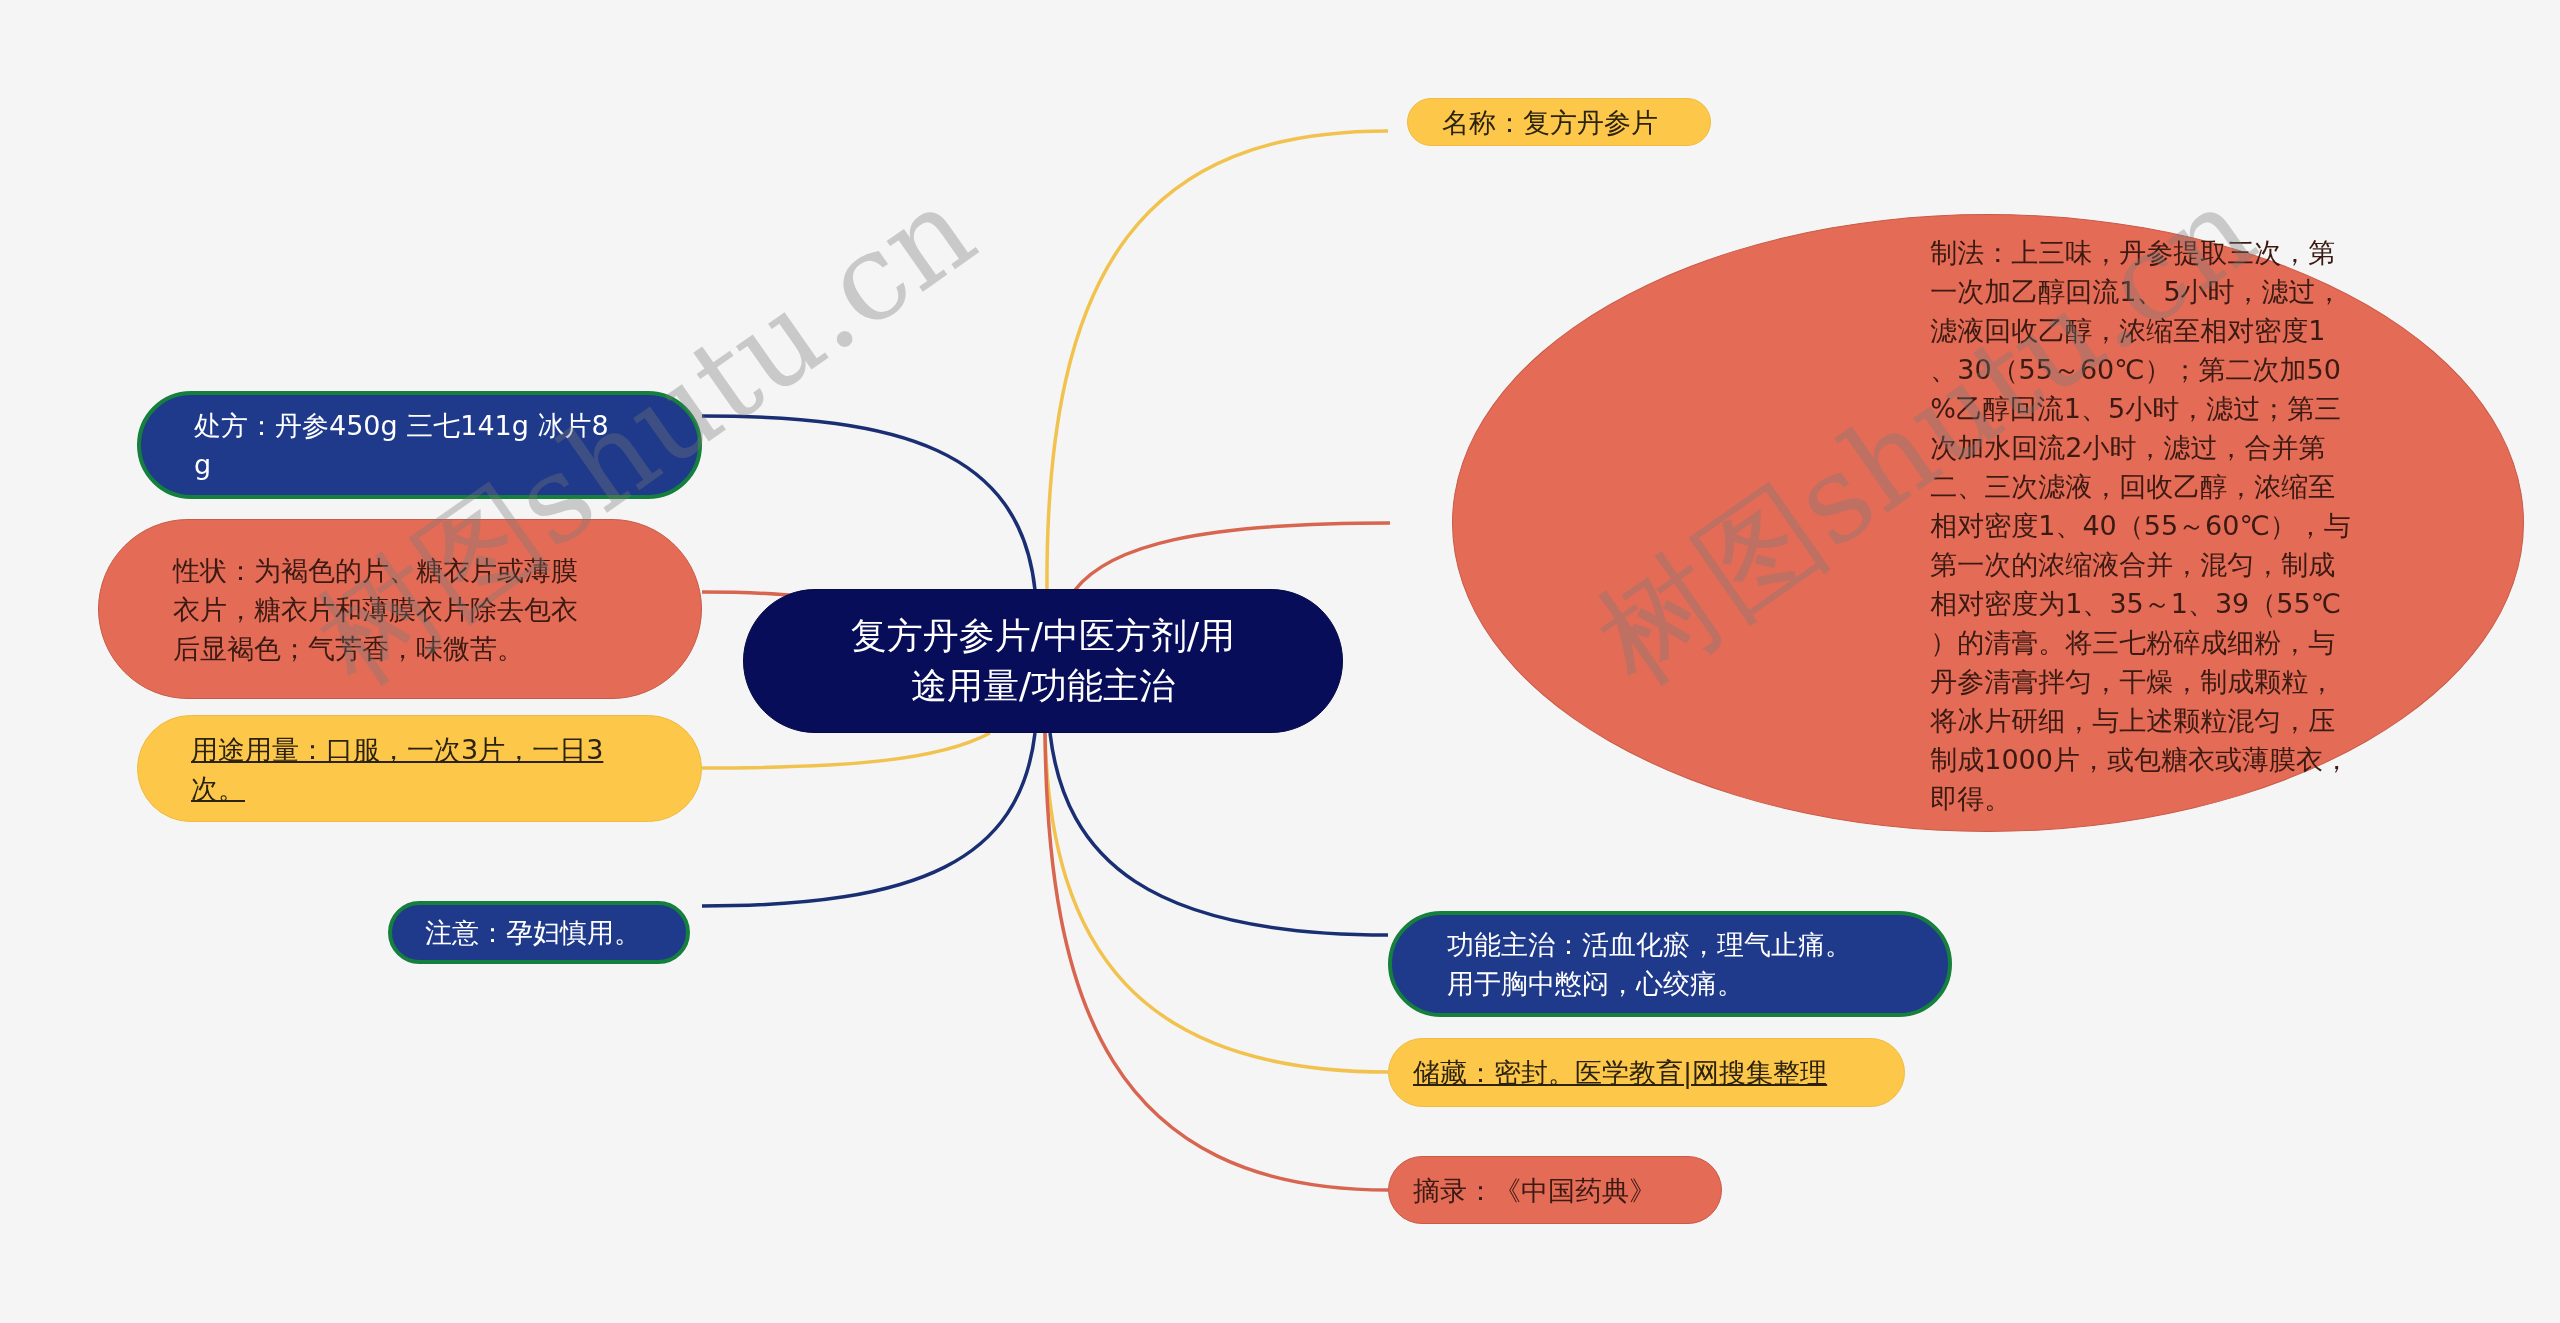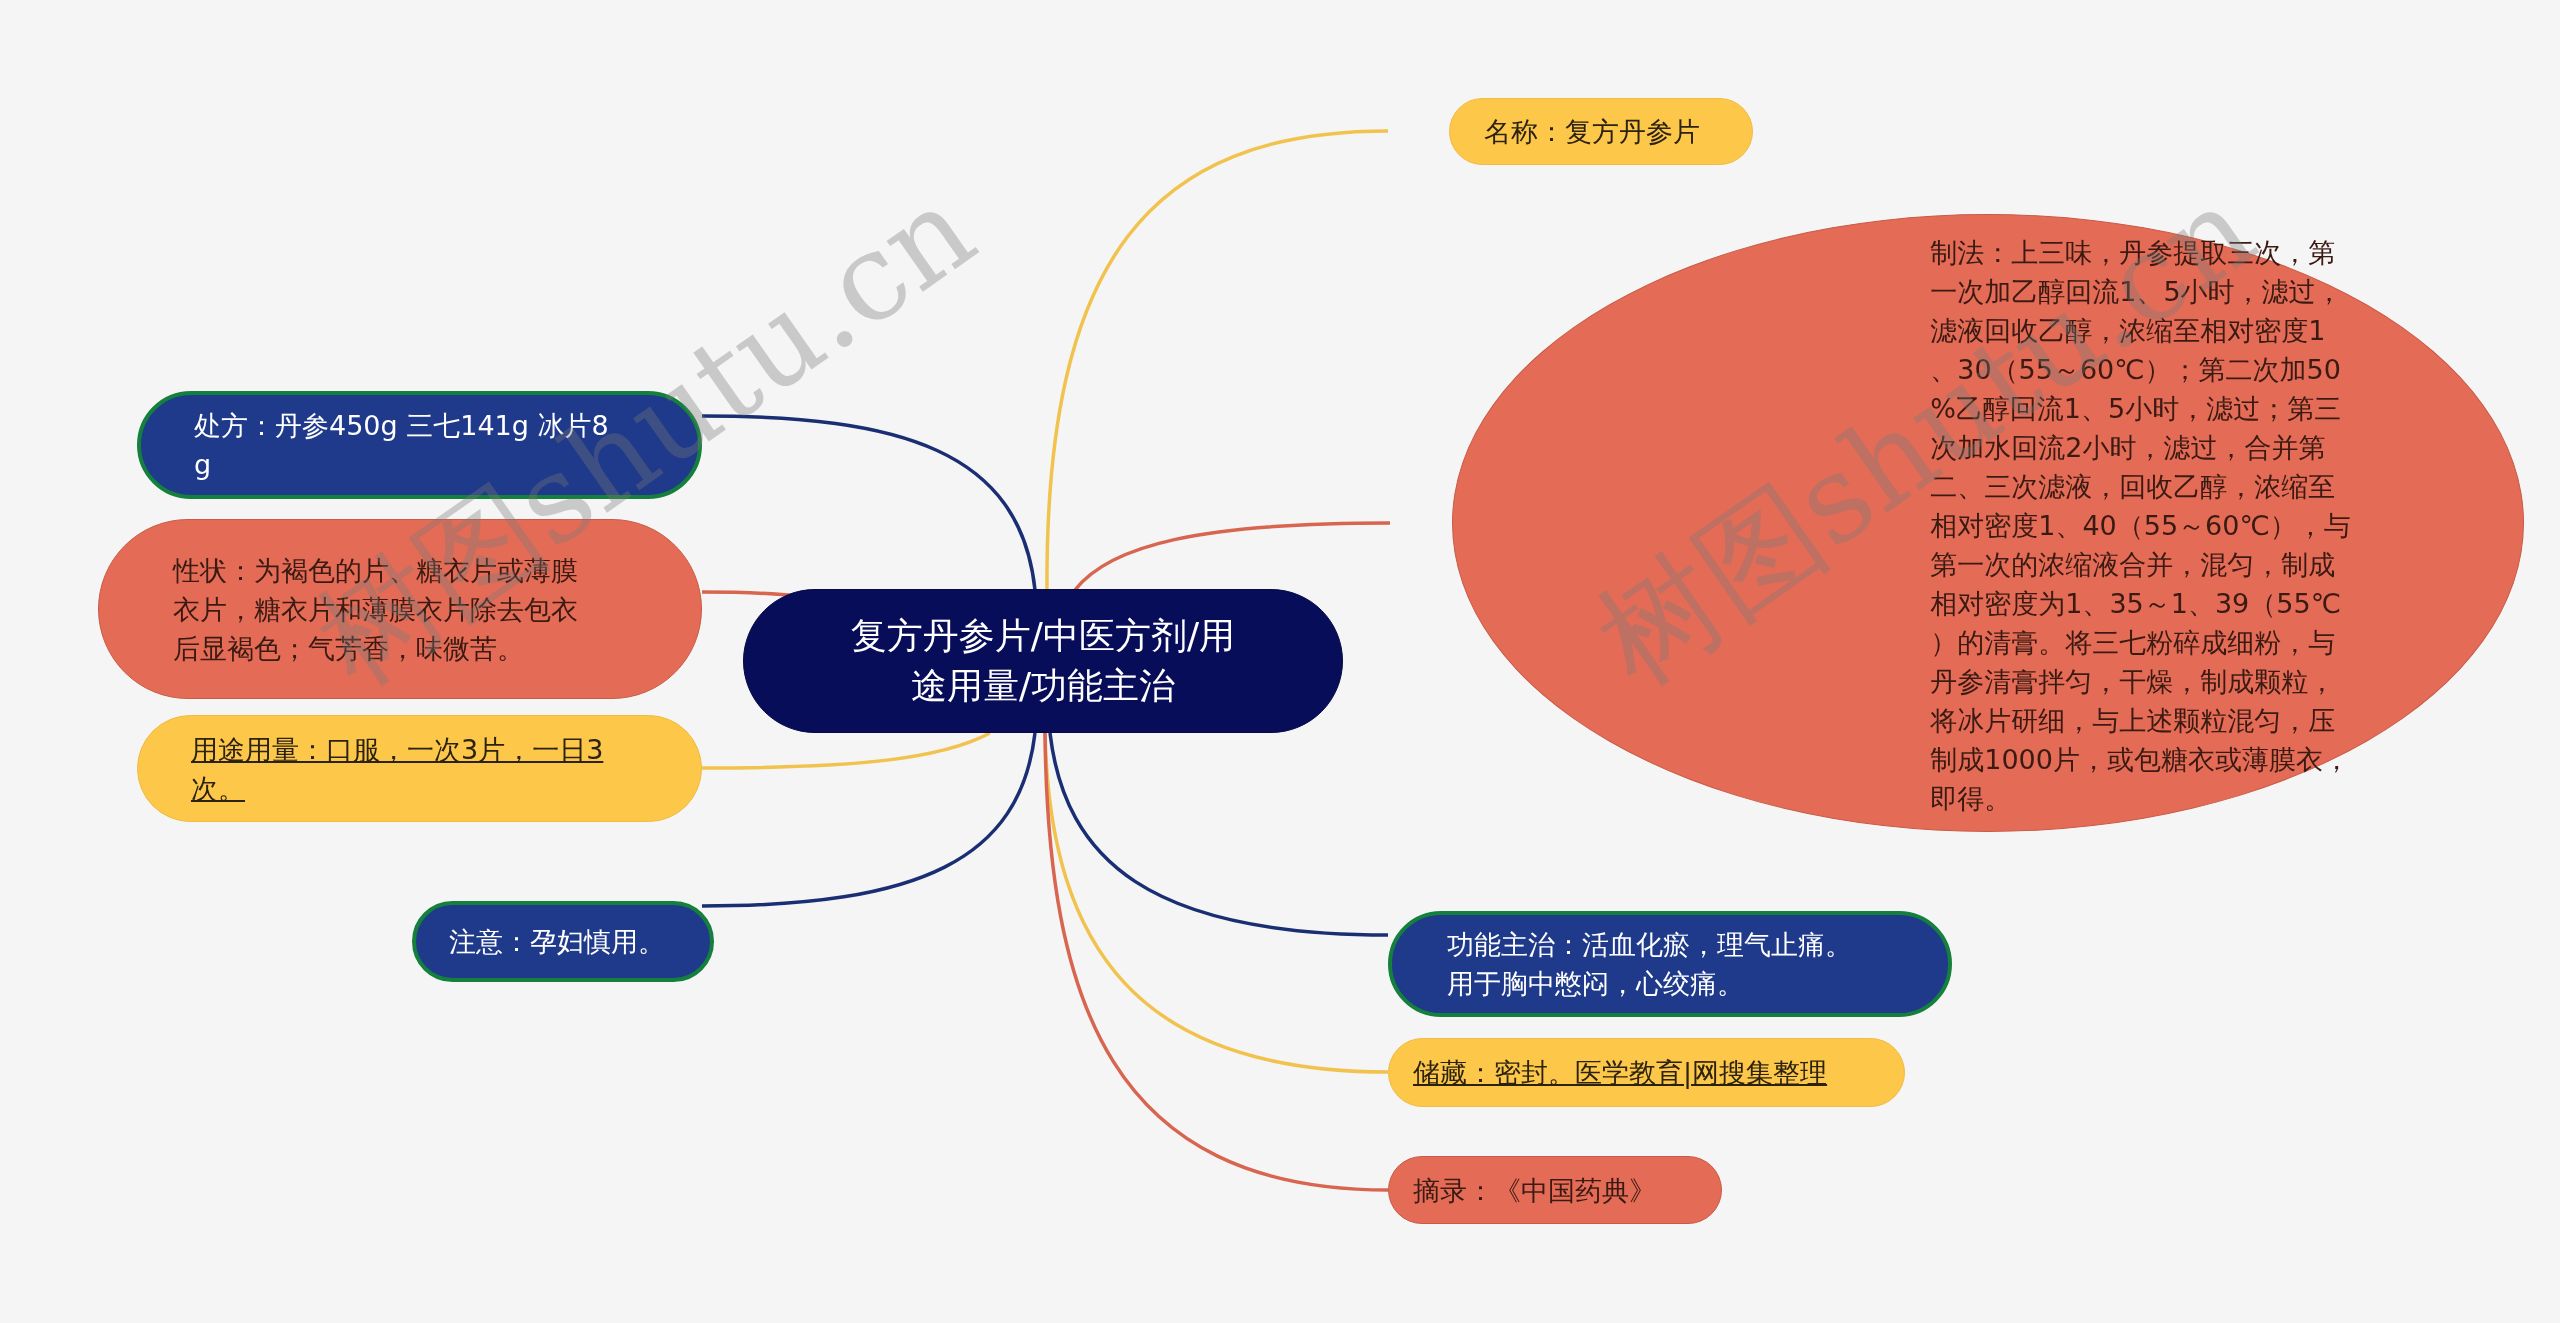--- a/index.html
+++ b/index.html
@@ -62,25 +62,25 @@
   <span class="txt">性状：为褐色的片、糖衣片或薄膜
 衣片，糖衣片和薄膜衣片除去包衣
 后显褐色；气芳香，味微苦。</span>
 </div>
 
 <div class="node yellow" style="left:137px; top:715px; width:565px; height:107px; padding-left:53px;text-decoration:underline;">
   <span class="txt">用途用量：口服，一次3片，一日3
 次。</span>
 </div>
 
-<div class="node blue" style="left:412px; top:872px; width:302px; height:81px; padding-left:33px;">
+<div class="node blue" style="left:388px; top:872px; width:302px; height:63px; padding-left:33px;">
   <span class="txt">注意：孕妇慎用。</span>
 </div>
 
-<div class="node yellow" style="left:1449px; top:98px; width:304px; height:67px; padding-left:34px;">
+<div class="node yellow" style="left:1407px; top:98px; width:304px; height:48px; padding-left:34px;">
   <span class="txt">名称：复方丹参片</span>
 </div>
 
 <div class="node coral big" style="left:1452px; top:214px; width:1072px; height:618px; padding-left:305px; padding-top:18px;justify-content:center;">
   <span class="txt">制法：上三味，丹参提取三次，第
 一次加乙醇回流1、5小时，滤过，
 滤液回收乙醇，浓缩至相对密度1
 、30（55～60℃）；第二次加50
 %乙醇回流1、5小时，滤过；第三
 次加水回流2小时，滤过，合并第

